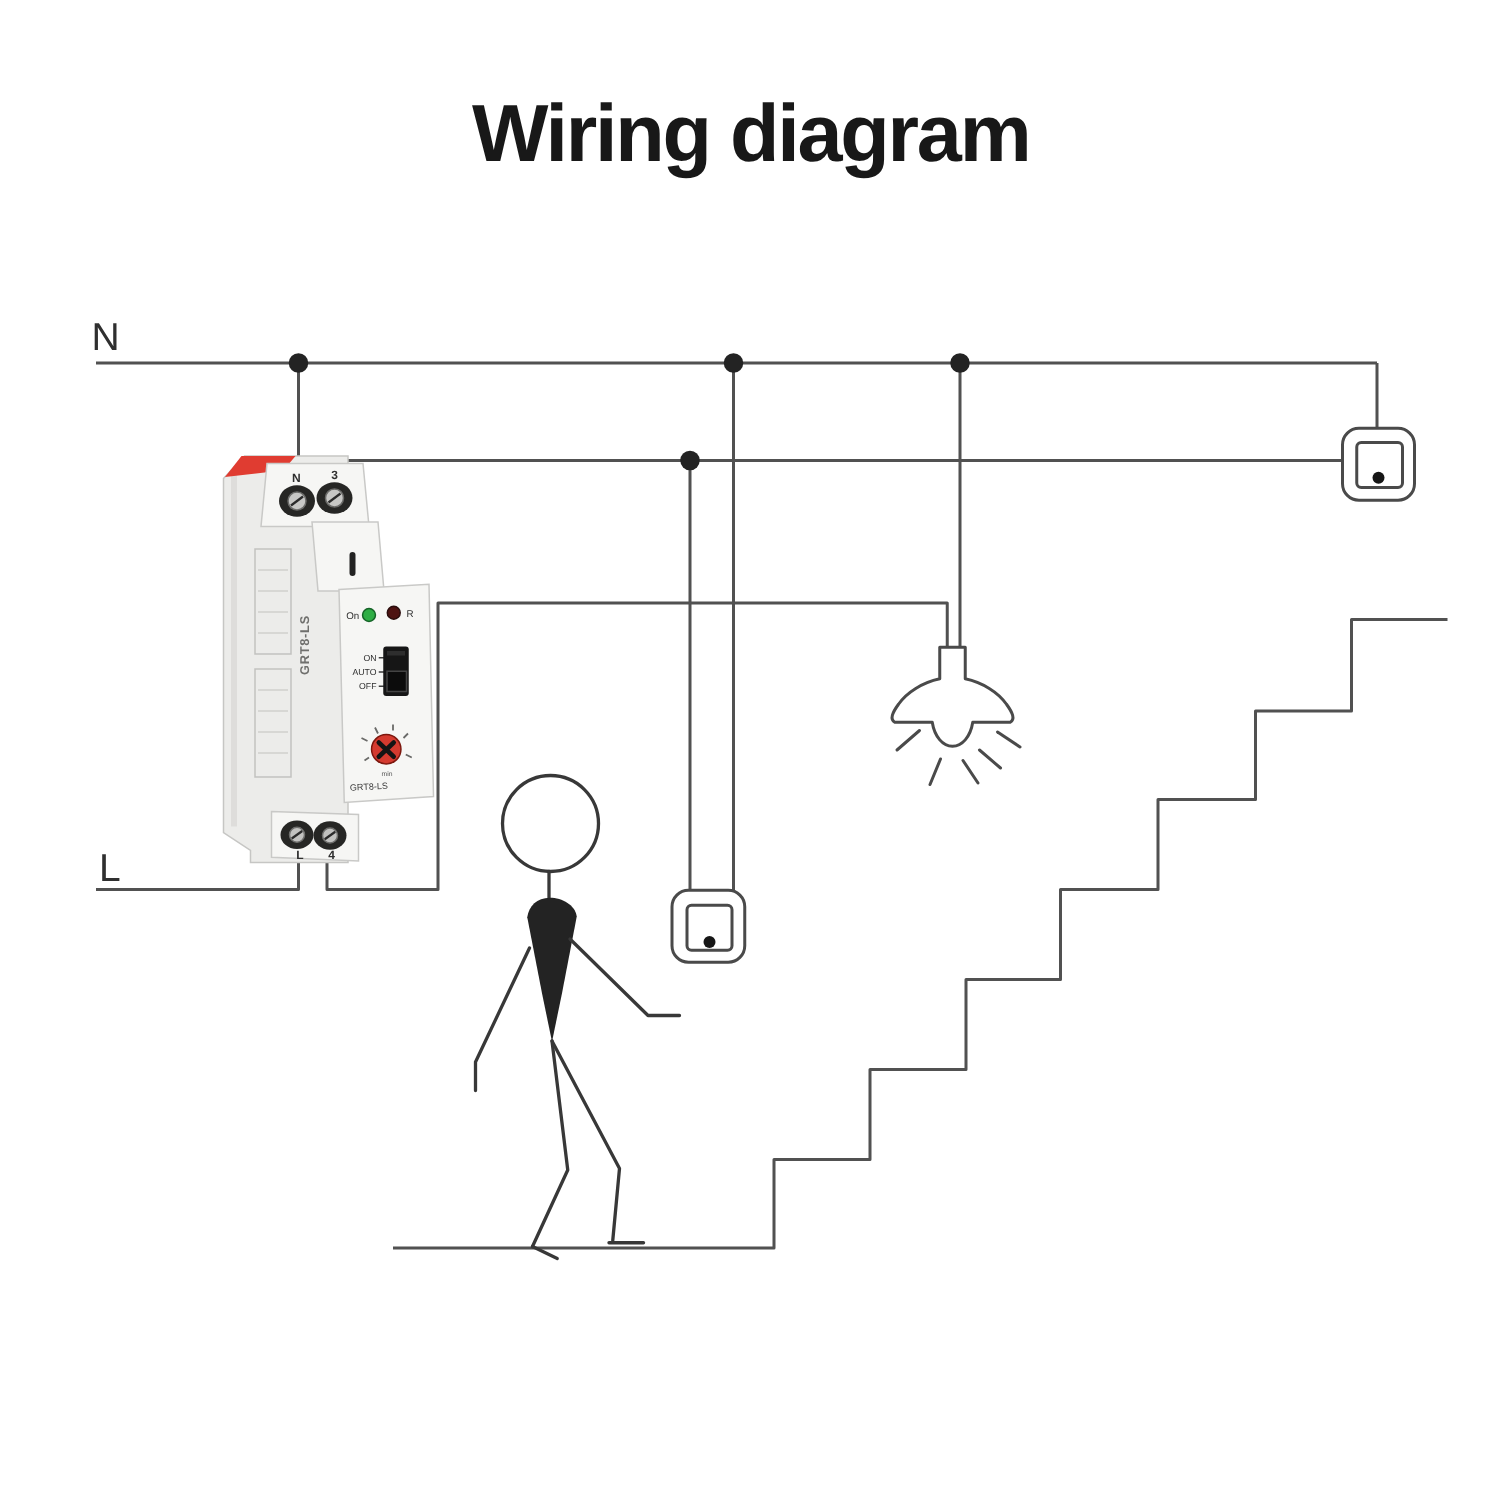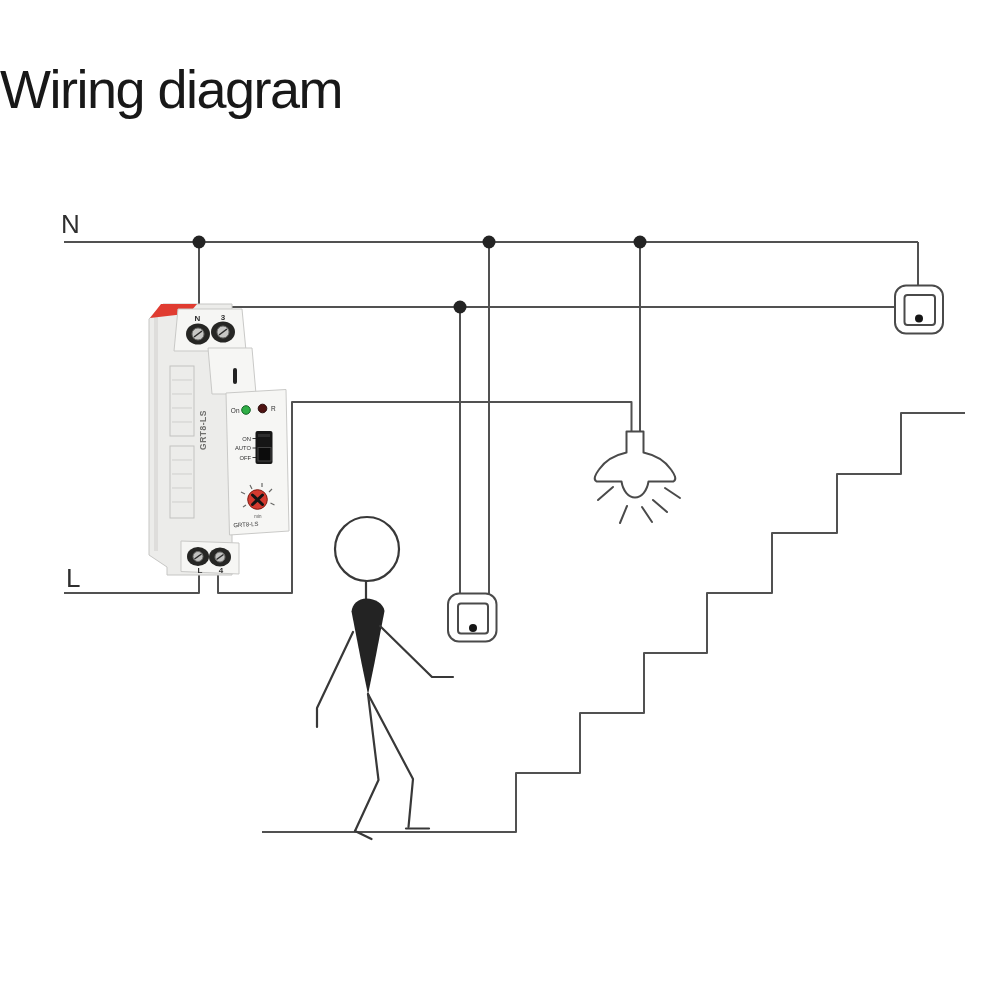--- a/index.html
+++ b/index.html
@@ -1,22 +1,22 @@
 <!DOCTYPE html>
 <html><head>
 <meta charset="utf-8">
 <style>
   html,body{margin:0;padding:0;background:#ffffff;}
   .canvas{
     position:relative;width:1001px;height:1001px;background:#ffffff;overflow:hidden;
     font-family:"Liberation Sans", sans-serif;
   }
   .title{
-    position:absolute;left:0;right:0;top:22px;
-    font-size:54px;letter-spacing:-1.5px;color:#181818;font-weight:400;
+    position:absolute;left:0;right:0;top:22px;text-align:center;
+    font-size:54px;letter-spacing:-1.5px;color:#181818;font-weight:700;
     font-family:"Liberation Sans", sans-serif;
   }
   .bus-label{
     position:absolute;font-size:26px;color:#2f2f2f;font-weight:400;
     font-family:"Liberation Sans", sans-serif;
   }
   .bus-label.n{left:61px;top:209px;}
   .bus-label.l{left:66px;top:563px;}
   svg.scene{position:absolute;left:0;top:0;}
   svg text{font-family:"Liberation Sans", sans-serif;}

